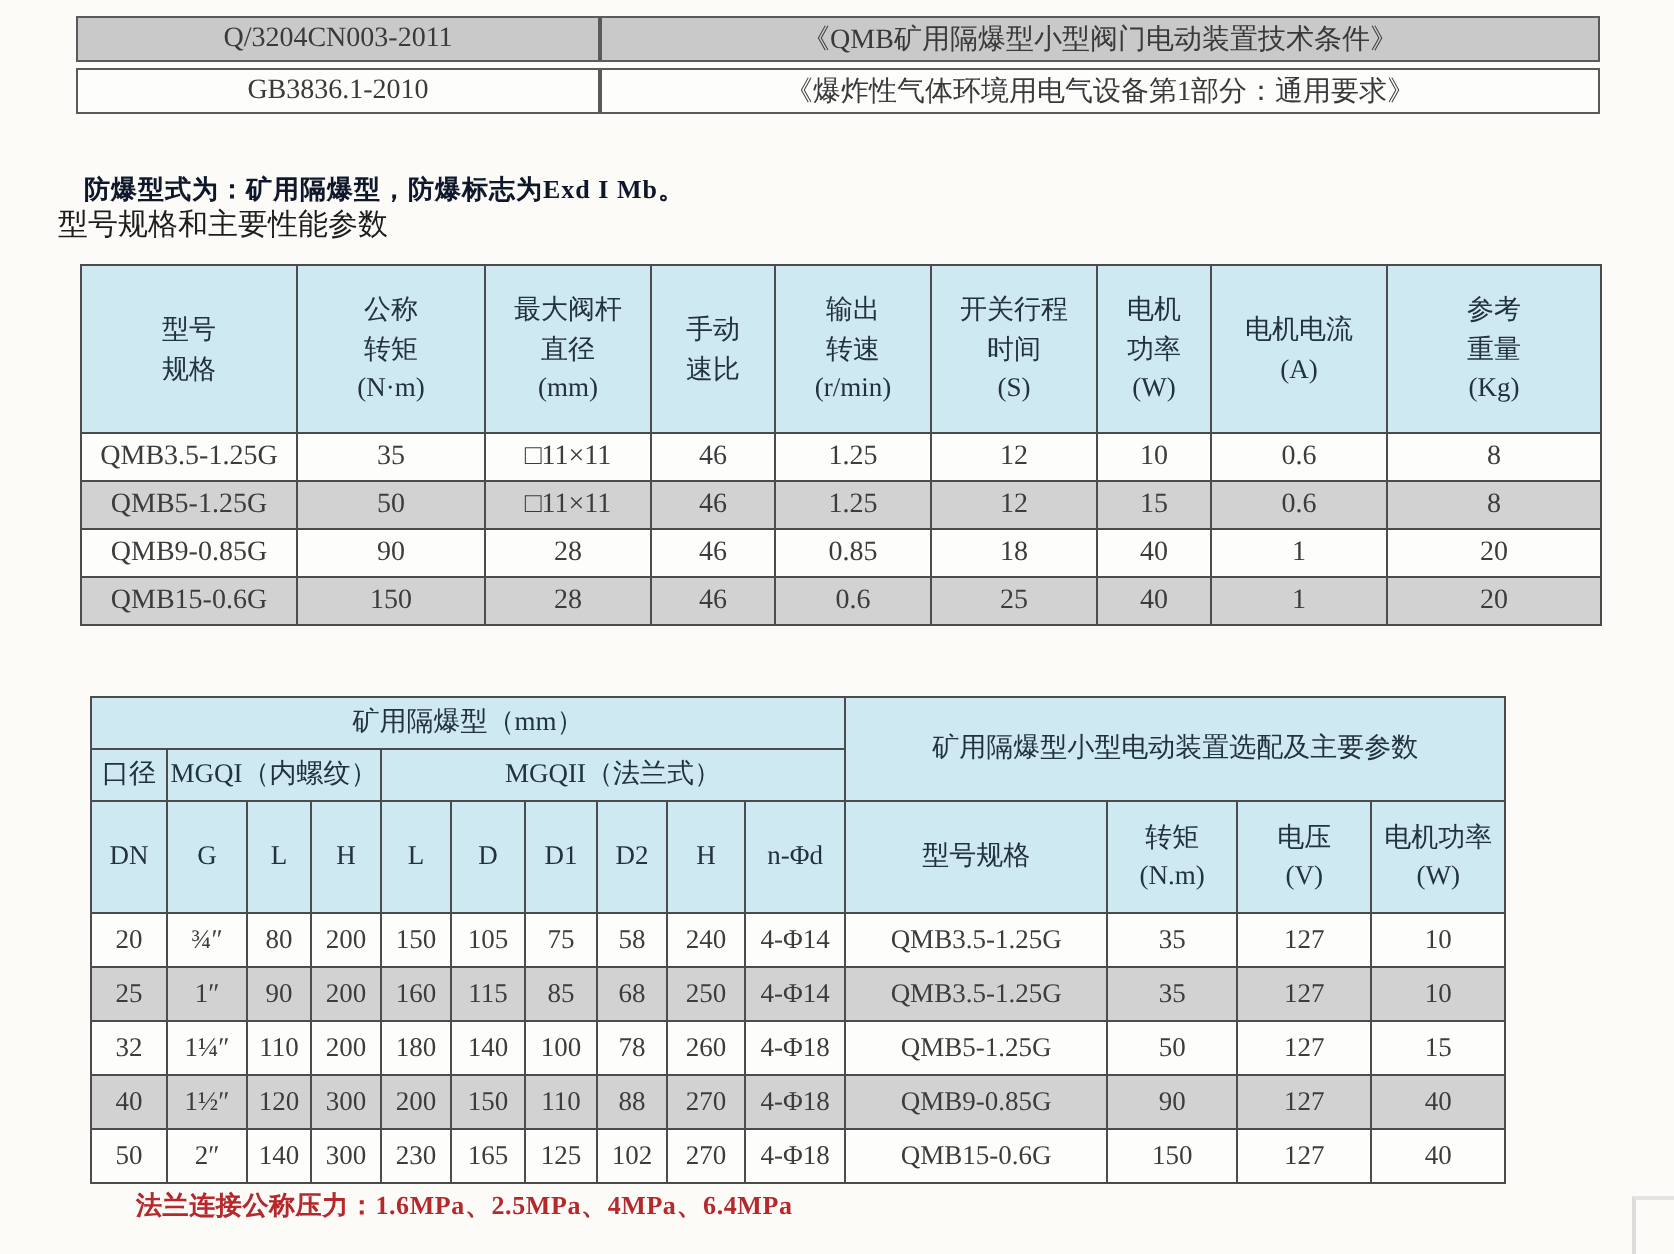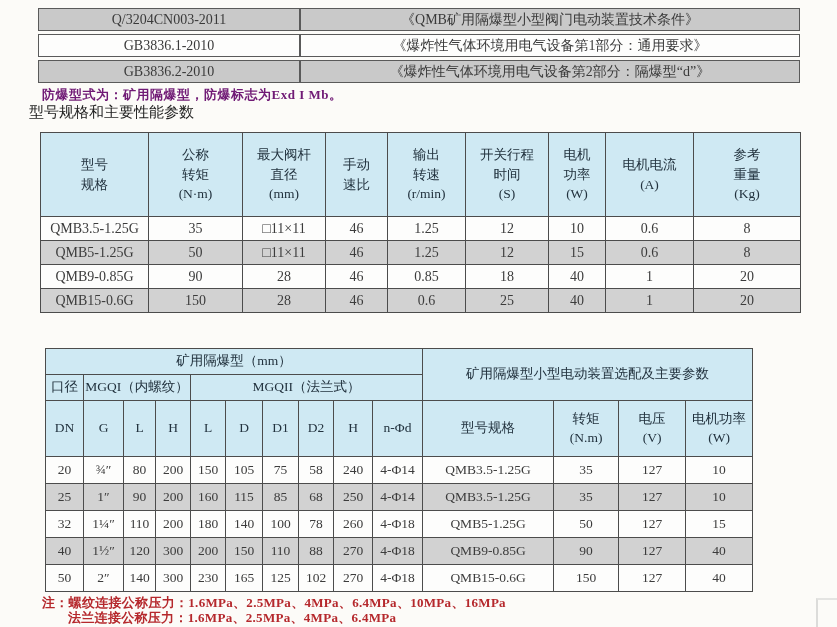--- a/index.html
+++ b/index.html
@@ -17,21 +17,21 @@
   .std td{
     border:1px solid #5a5a5a;text-align:center;vertical-align:middle;
     height:19px;font-size:14px;color:#3a3a3a;padding:1px 18px;
   }
   .std tr.gray td{background:#c9c9c9;}
   .std tr.white td{background:#fdfdfc;}
 
   
   .red-note{
     position:absolute;left:42px;top:86px;font-size:13px;font-weight:bold;
-    color:#701a75;letter-spacing:0.5px;
+    color:#0f172a;letter-spacing:0.5px;
   }
 
   
   .sec-title{
     position:absolute;left:29px;top:103px;font-size:15px;color:#1d1d1d;
     font-family:"Liberation Sans","DejaVu Sans",sans-serif;
   }
 
   
   .perf{left:40px;top:132px;width:760px;}
@@ -82,24 +82,20 @@
         <col style="width:500px">
       </colgroup>
     <tbody id="std-body">
         <tr class="gray">
           <td>Q/3204CN003-2011</td>
           <td>《QMB矿用隔爆型小型阀门电动装置技术条件》</td>
         </tr>
         <tr class="white">
           <td>GB3836.1-2010</td>
           <td>《爆炸性气体环境用电气设备第1部分：通用要求》</td>
-        </tr>
-        <tr class="gray">
-          <td>GB3836.2-2010</td>
-          <td>《爆炸性气体环境用电气设备第2部分：隔爆型“d”》</td>
         </tr>
       </tbody>
   </table>
 
   <div class="red-note">防爆型式为：矿用隔爆型，防爆标志为Exd I  Mb。</div>
 
   <div class="sec-title">型号规格和主要性能参数</div>
 
   <table class="perf">
     <colgroup>
@@ -314,18 +310,17 @@
           <td>4-Φ18</td>
           <td>QMB15-0.6G</td>
           <td>150</td>
           <td>127</td>
           <td>40</td>
         </tr>
       </tbody>
   </table>
 
   <div class="notes">
-    <div><span>注：</span><span>螺纹连接公称压力：1.6MPa、2.5MPa、4MPa、6.4MPa、10MPa、16MPa</span></div>
     <div class="line2">法兰连接公称压力：1.6MPa、2.5MPa、4MPa、6.4MPa</div>
   </div>
 
   <div class="corner-mark"></div>
 </div>
 
 </body></html>

